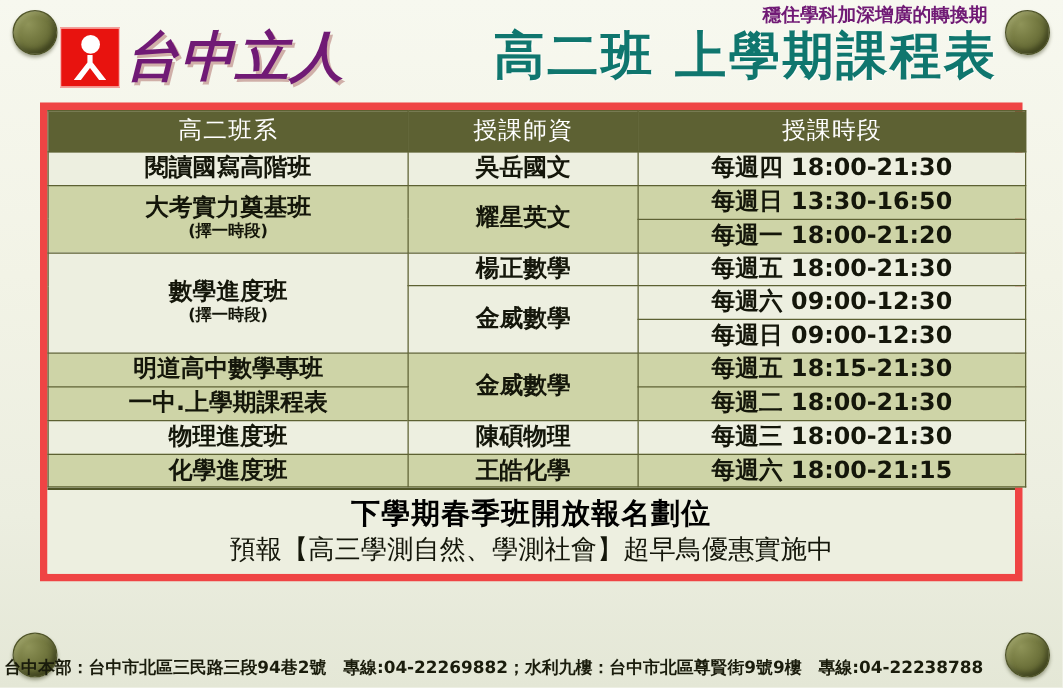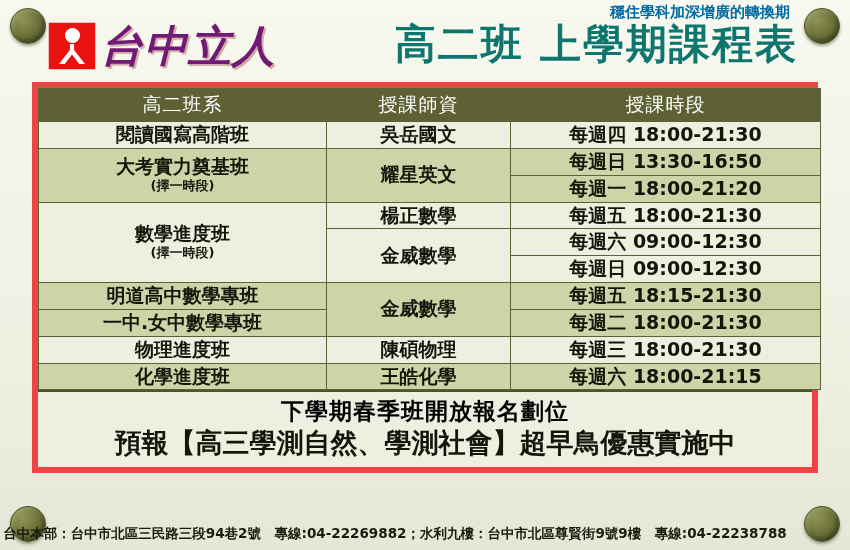--- a/index.html
+++ b/index.html
@@ -88,21 +88,21 @@
   .title-block {
     position: absolute;
     right: 52px;
     top: 4px;
     text-align: right;
     width: 470px;
   }
   .subtitle {
     font-size: 15px;
     font-weight: bold;
-    color: #0369a1;
+    color: #701a75;
     letter-spacing: 0px;
     line-height: 1.1;
     margin-bottom: 1px;
     padding-right: 8px;
   }
   .main-title {
     font-size: 41px;
     font-weight: bold;
     color: #0f766e;
     letter-spacing: 2px;
@@ -169,22 +169,22 @@
     padding: 5px 0 7px 0;
   }
   .promo-line1 {
     font-size: 23px;
     font-weight: bold;
     color: #000000;
     letter-spacing: 1px;
     line-height: 1.25;
   }
   .promo-line2 {
-    font-size: 27px;
-    font-weight: bold;
+    font-size: 21px;
+    font-weight: normal;
     color: #14160a;
     letter-spacing: 0px;
     line-height: 1.25;
   }
 
   
   .addressbar {
     position: absolute;
     left: 0;
     bottom: 0;
@@ -273,21 +273,21 @@
       <tr class="band-a">
         <td class="slot">每週日 09:00-12:30</td>
       </tr>
 
       <tr class="band-b">
         <td class="course">明道高中數學專班</td>
         <td class="teacher" rowspan="2">金威數學</td>
         <td class="slot">每週五 18:15-21:30</td>
       </tr>
       <tr class="band-b">
-        <td class="course">一中.女中數學專班</td>
+        <td class="course">一中.上學期課程表</td>
         <td class="slot">每週二 18:00-21:30</td>
       </tr>
 
       <tr class="band-a">
         <td class="course">物理進度班</td>
         <td class="teacher">陳碩物理</td>
         <td class="slot">每週三 18:00-21:30</td>
       </tr>
 
       <tr class="band-b">

